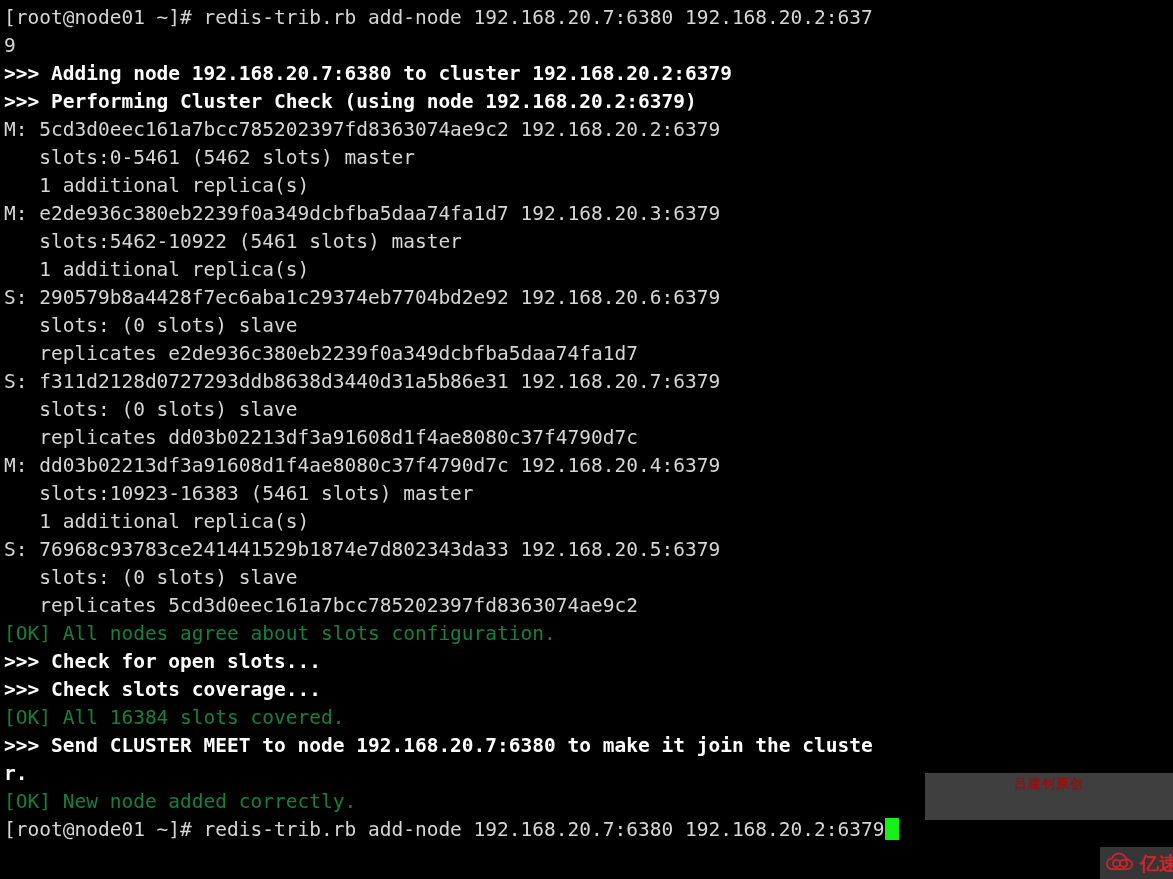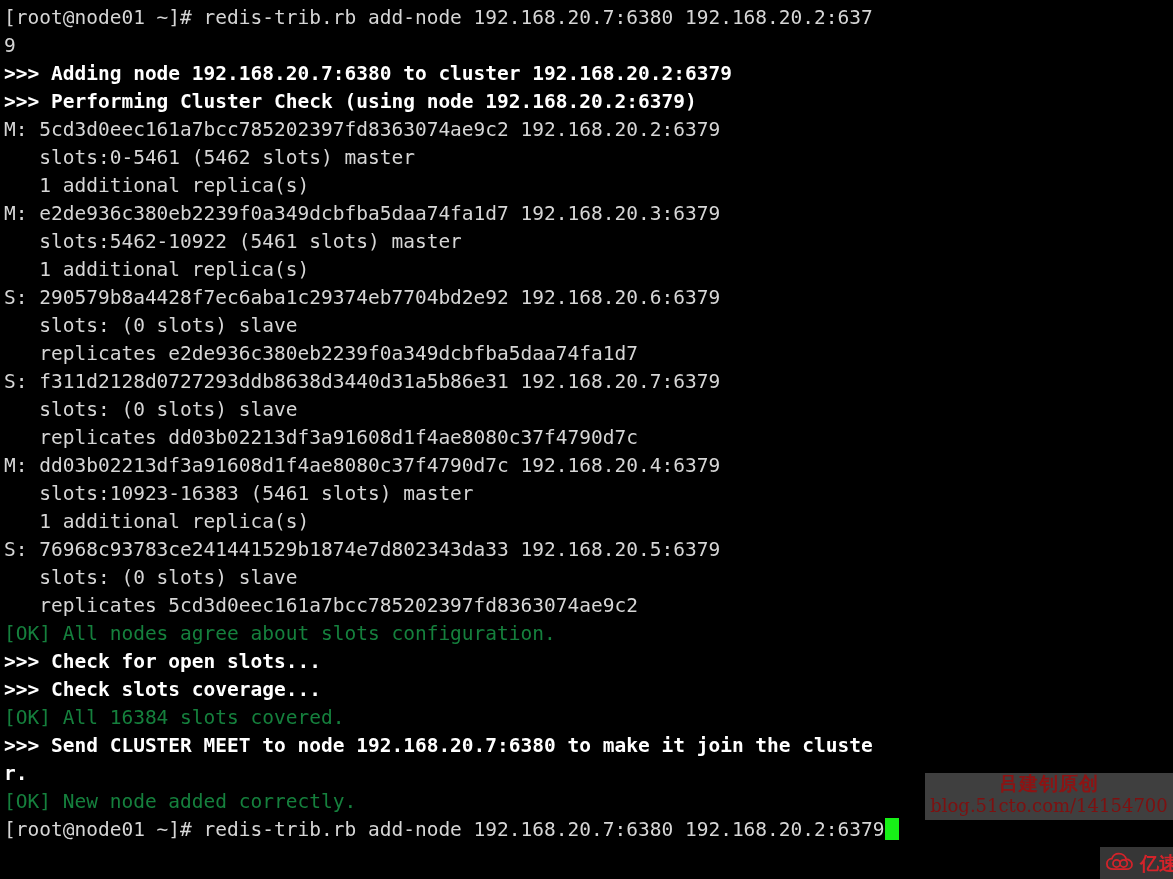--- a/index.html
+++ b/index.html
@@ -61,21 +61,21 @@
     width: 248px;
     height: 47px;
     background: rgba(150,150,150,0.42);
     overflow: hidden;
   }
   #watermark .wm-cn {
     display: block;
     text-align: center;
     color: #8e1313;
     font-family: "DejaVu Sans", "Liberation Sans", sans-serif;
-    font-size: 19px;
+    font-size: 13px;
     line-height: 21px;
     font-weight: bold;
     letter-spacing: 1px;
   }
   #watermark .wm-url {
     display: block;
     text-align: center;
     color: #7e1010;
     font-family: "DejaVu Serif", "Liberation Serif", serif;
     font-size: 18px;
@@ -111,21 +111,20 @@
     line-height: 22px;
   }
 </style>
 </head>
 <body>
 
 <div id="terminal"><div class="line fg-default"><span>[root@node01 ~]# redis-trib.rb add-node 192.168.20.7:6380 192.168.20.2:637</span></div><div class="line fg-default"><span>9</span></div><div class="line fg-bold"><span>&gt;&gt;&gt; Adding node 192.168.20.7:6380 to cluster 192.168.20.2:6379</span></div><div class="line fg-bold"><span>&gt;&gt;&gt; Performing Cluster Check (using node 192.168.20.2:6379)</span></div><div class="line fg-default"><span>M: 5cd3d0eec161a7bcc785202397fd8363074ae9c2 192.168.20.2:6379</span></div><div class="line fg-default"><span>   slots:0-5461 (5462 slots) master</span></div><div class="line fg-default"><span>   1 additional replica(s)</span></div><div class="line fg-default"><span>M: e2de936c380eb2239f0a349dcbfba5daa74fa1d7 192.168.20.3:6379</span></div><div class="line fg-default"><span>   slots:5462-10922 (5461 slots) master</span></div><div class="line fg-default"><span>   1 additional replica(s)</span></div><div class="line fg-default"><span>S: 290579b8a4428f7ec6aba1c29374eb7704bd2e92 192.168.20.6:6379</span></div><div class="line fg-default"><span>   slots: (0 slots) slave</span></div><div class="line fg-default"><span>   replicates e2de936c380eb2239f0a349dcbfba5daa74fa1d7</span></div><div class="line fg-default"><span>S: f311d2128d0727293ddb8638d3440d31a5b86e31 192.168.20.7:6379</span></div><div class="line fg-default"><span>   slots: (0 slots) slave</span></div><div class="line fg-default"><span>   replicates dd03b02213df3a91608d1f4ae8080c37f4790d7c</span></div><div class="line fg-default"><span>M: dd03b02213df3a91608d1f4ae8080c37f4790d7c 192.168.20.4:6379</span></div><div class="line fg-default"><span>   slots:10923-16383 (5461 slots) master</span></div><div class="line fg-default"><span>   1 additional replica(s)</span></div><div class="line fg-default"><span>S: 76968c93783ce241441529b1874e7d802343da33 192.168.20.5:6379</span></div><div class="line fg-default"><span>   slots: (0 slots) slave</span></div><div class="line fg-default"><span>   replicates 5cd3d0eec161a7bcc785202397fd8363074ae9c2</span></div><div class="line fg-green"><span>[OK] All nodes agree about slots configuration.</span></div><div class="line fg-bold"><span>&gt;&gt;&gt; Check for open slots...</span></div><div class="line fg-bold"><span>&gt;&gt;&gt; Check slots coverage...</span></div><div class="line fg-green"><span>[OK] All 16384 slots covered.</span></div><div class="line fg-bold"><span>&gt;&gt;&gt; Send CLUSTER MEET to node 192.168.20.7:6380 to make it join the cluste</span></div><div class="line fg-bold"><span>r.</span></div><div class="line fg-green"><span>[OK] New node added correctly.</span></div><div class="line fg-default"><span>[root@node01 ~]# redis-trib.rb add-node 192.168.20.7:6380 192.168.20.2:6379</span><span class="cursor"></span></div></div>
 
 <div id="watermark">
   <span class="wm-cn">吕建钊原创</span>
-  <span class="wm-url">blog.51cto.com/14154700</span>
 </div>
 
 <div id="brand">
   <span class="brand-mark">
     <svg viewBox="0 0 34 24" width="30" height="22" aria-hidden="true">
       <path d="M9 19 C3.6 19 1 16.2 1 12.8 C1 9.6 3.5 7.1 6.7 7.0 C7.7 3.6 10.9 1.3 14.6 1.3 C18.6 1.3 22 4.0 22.8 7.7 C26.6 7.9 29.5 10.6 29.5 13.6 C29.5 16.7 26.7 19 23 19 Z" fill="none" stroke="#d4232a" stroke-width="2"></path>
       <circle cx="12" cy="12.5" r="4.1" fill="none" stroke="#d4232a" stroke-width="2"></circle>
       <circle cx="20" cy="12.5" r="4.1" fill="none" stroke="#d4232a" stroke-width="2"></circle>
     </svg>
   </span>

